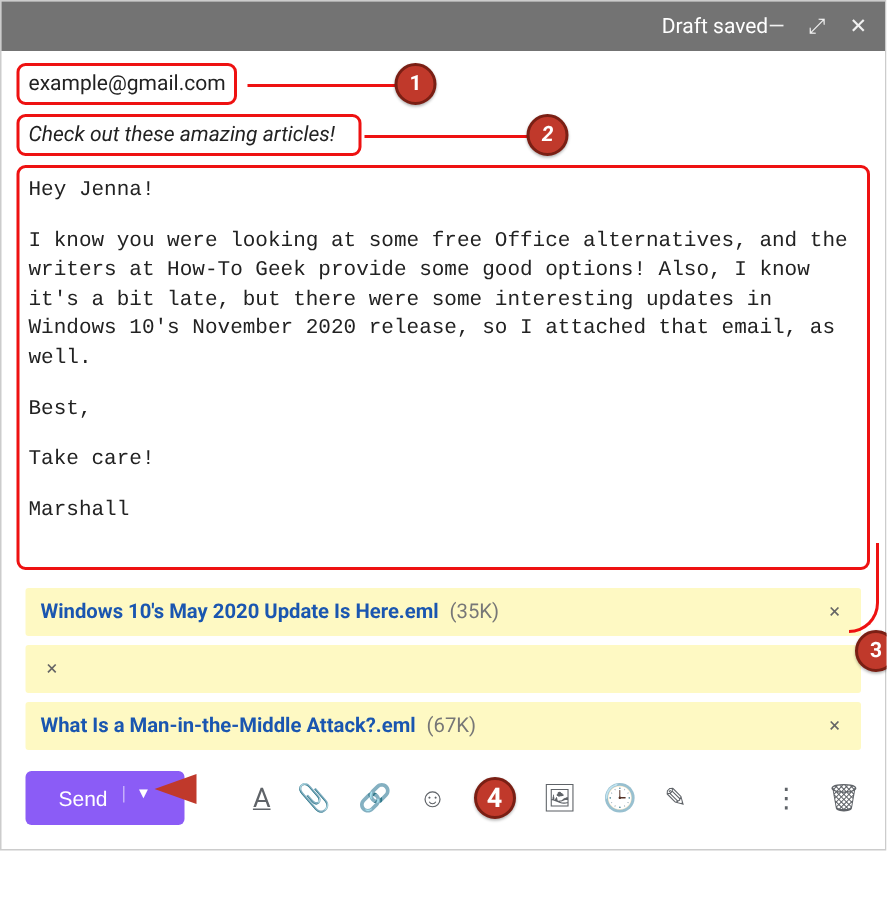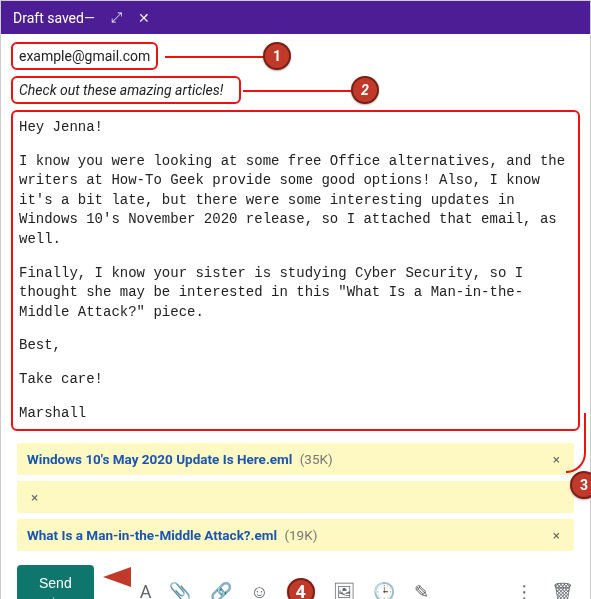--- a/index.html
+++ b/index.html
@@ -10,25 +10,25 @@
     height: 599px;
     font-size: 14px;
     color: #222;
   }
   .window {
     width: 591px;
     border: 1px solid #ccc;
     background: #fff;
   }
   .titlebar {
-    background: #4c1d95;
+    background: #737373;
     color: #fff;
     display: flex;
     align-items: center;
-    justify-content: flex-start;
+    justify-content: flex-end;
     padding: 8px 12px;
     font-size: 14px;
   }
   .titlebar .ctrls { display: flex; gap: 16px; align-items: center; }
   .titlebar .ctrls span { cursor: pointer; opacity: .9; }
   .content { padding: 8px 10px 10px 10px; }
 
   .ann-box {
     border: 2px solid #e11;
     border-radius: 6px;
@@ -85,32 +85,31 @@
   .attach .x { color: #666; cursor:pointer; padding:0 4px; }
 
   .footer {
     display:flex;
     align-items:center;
     padding: 8px 6px 6px 6px;
     gap: 8px;
     position:relative;
   }
   .send-btn {
-    background:#0f766e;
+    background:#8b5cf6;
     color:#fff;
     font-weight:500;
     border:none;
     padding: 10px 22px;
     border-radius:4px;
     font-size:14px;
     cursor:pointer;
     display:flex;
-    align-items:flex-end;
+    align-items:flex-start;
     gap:6px;
-    flex-direction:column;
   }
   .send-btn .schev {
     border-left:1px solid rgba(255,255,255,.5);
     padding-left:8px;
     margin-left:4px;
     font-size:10px;
   }
   .tool-icons { display:flex; gap:18px; color:#5f6368; font-size:18px; align-items:center; margin-left:6px;}
   .tool-icons span { cursor:pointer; }
   .footer-right { margin-left:auto; display:flex; gap:18px; color:#5f6368; font-size:18px; }
@@ -157,36 +156,35 @@
       </div>
       <div class="hline" style="left:232px; top:14px; width:110px;"></div>
       <div class="callout" style="left:340px; top:0;">
           <span>2</span>
         </div>
     </div>
 
     <div class="ann-box body-field">
       <p>Hey Jenna!</p>
       <p>I know you were looking at some free Office alternatives, and the writers at How-To Geek provide some good options! Also, I know it's a bit late, but there were some interesting updates in Windows 10's November 2020 release, so I attached that email, as well.</p>
-      <p>Finally, I know your sister is studying Cyber Security, so I thought she may be interested in this "What Is a Man-in-the-Middle Attack?" piece.</p>
       <p>Best,</p>
       <p>Take care!</p>
       <p style="margin-bottom:0;">Marshall</p>
     </div>
 
     <div class="attachments" style="position:relative;">
       <div class="attach">
         <span><span class="aname">Windows 10's May 2020 Update Is Here.eml</span> <span class="asize">(35K)</span></span>
         <span class="x">×</span>
       </div>
       <div class="attach">
         <span class="x">×</span>
       </div>
       <div class="attach">
-        <span><span class="aname">What Is a Man-in-the-Middle Attack?.eml</span> <span class="asize">(19K)</span></span>
+        <span><span class="aname">What Is a Man-in-the-Middle Attack?.eml</span> <span class="asize">(67K)</span></span>
         <span class="x">×</span>
       </div>
       <div class="curve" style="right:-6px; top:-30px; width:20px; height:60px;"></div>
       <div class="callout" style="right:-18px; top:28px;">
           <span>3</span>
         </div>
     </div>
 
     <div class="footer">
       <button class="send-btn">

